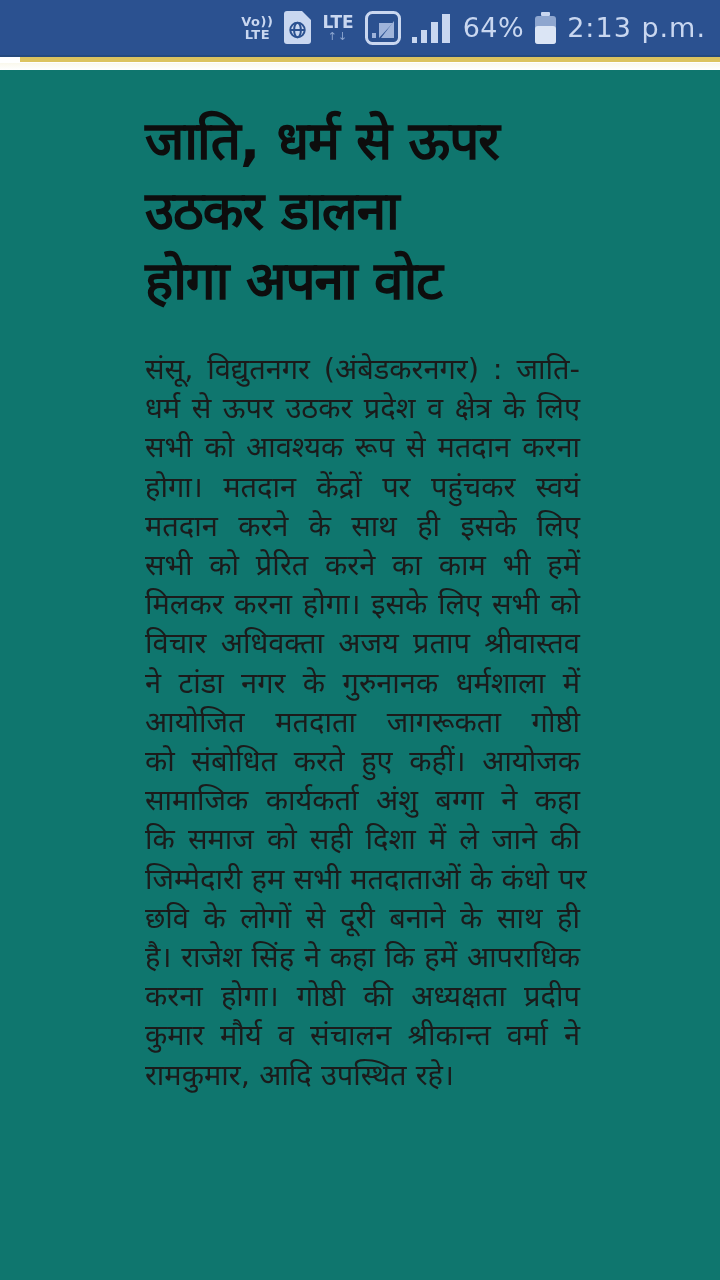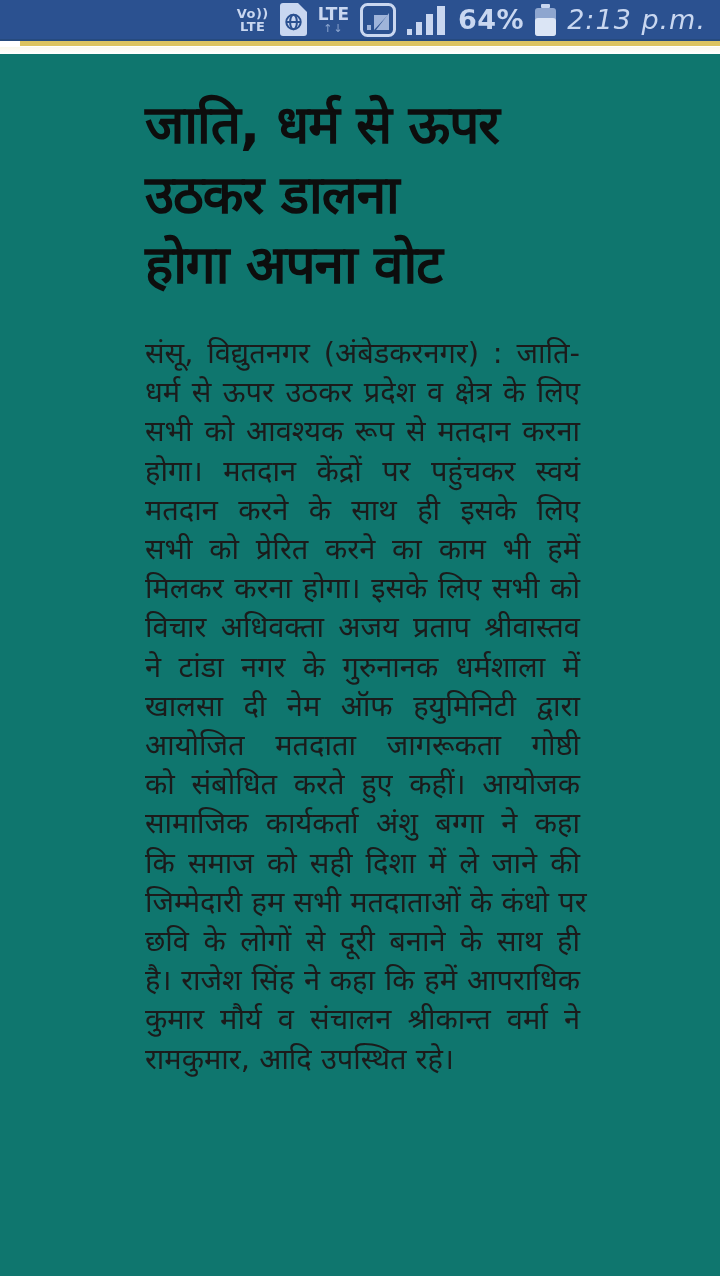--- a/index.html
+++ b/index.html
@@ -1,32 +1,32 @@
 <!DOCTYPE html>
 <html><head>
 <meta charset="utf-8">
 <style>
   * { margin:0; padding:0; box-sizing:border-box; }
   html,body { width:720px; height:1280px; overflow:hidden; background:#fff;
               font-family:"DejaVu Sans", sans-serif; }
 
   
   .statusbar {
-    height:41px; background:#2b5190; color:#c9d7f0;
+    height:57px; background:#2b5190; color:#c9d7f0;
     display:flex; align-items:center; justify-content:flex-end;
     padding:0 14px 0 0; gap:11px;
     border-bottom:2px solid #264a7e;
   }
   .sb-stack { display:flex; flex-direction:column; align-items:center; line-height:1; }
   .sb-stack .t1 { font-size:13px; font-weight:bold; letter-spacing:0.5px; }
   .sb-stack .t2 { font-size:13px; font-weight:bold; letter-spacing:0.5px; }
   .lte-big { font-size:17px; font-weight:bold; }
   .lte-arrows { font-size:11px; color:#8da6cf; letter-spacing:1px; }
-  .sb-text { font-size:27px; font-weight:700; letter-spacing:0.5px; }
-  .sb-time { font-size:27px; font-weight:500; font-style:italic; letter-spacing:1px;text-align:center; }
+  .sb-text { font-size:27px; font-weight:400; letter-spacing:0.5px; }
+  .sb-time { font-size:27px; font-weight:500; letter-spacing:1px;text-align:center; }
   .sb-svg { display:block; }
 
   
   .gold-line-row { height:6px; background:#fff; position:relative; }
   .gold-line-row .gold {
     position:absolute; left:20px; right:0; top:0; height:5px; background:#dcc35f;
   }
   .cream-strip { height:7px; background:linear-gradient(#faf8ec, #ffffff); }
 
   
@@ -107,26 +107,26 @@
     <div class="bodytext">
       <div class="bl"><span class="dateline">संसू, विद्युतनगर (अंबेडकरनगर) :</span> <span>जाति-</span></div>
       <div class="bl">धर्म से ऊपर उठकर प्रदेश व क्षेत्र के लिए</div>
       <div class="bl">सभी को आवश्यक रूप से मतदान करना</div>
       <div class="bl">होगा। मतदान केंद्रों पर पहुंचकर स्वयं</div>
       <div class="bl">मतदान करने के साथ ही इसके लिए</div>
       <div class="bl">सभी को प्रेरित करने का काम भी हमें</div>
       <div class="bl">मिलकर करना होगा। इसके लिए सभी को</div>
       <div class="bl">विचार अधिवक्ता अजय प्रताप श्रीवास्तव</div>
       <div class="bl">ने टांडा नगर के गुरुनानक धर्मशाला में</div>
-      <div class="bl">खालसा दी नेम ऑफ हयुमिनिटी द्वारा</div>
       <div class="bl">आयोजित मतदाता जागरूकता गोष्ठी</div>
       <div class="bl">को संबोधित करते हुए कहीं। आयोजक</div>
       <div class="bl">सामाजिक कार्यकर्ता अंशु बग्गा ने कहा</div>
       <div class="bl">कि समाज को सही दिशा में ले जाने की</div>
       <div class="bl">जिम्मेदारी हम सभी मतदाताओं के कंधो पर</div>
       <div class="bl">छवि के लोगों से दूरी बनाने के साथ ही</div>
       <div class="bl">है। राजेश सिंह ने कहा कि हमें आपराधिक</div>
+      <div class="bl">करना होगा। गोष्ठी की अध्यक्षता प्रदीप</div>
       <div class="bl">कुमार मौर्य व संचालन श्रीकान्त वर्मा ने</div>
       <div class="bl last">रामकुमार, आदि उपस्थित रहे।</div>
     </div>
 
   </div>
 </div>
 
 </body></html>

